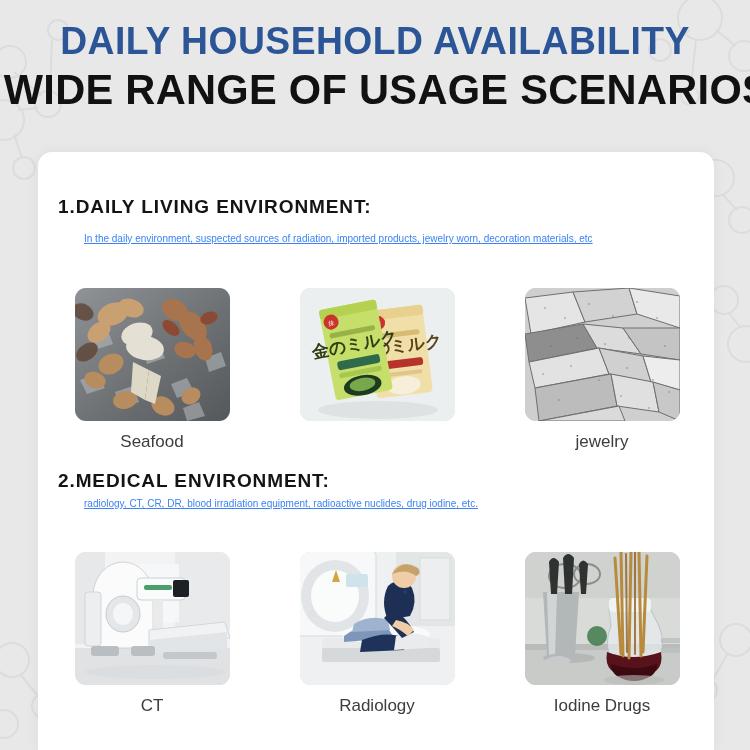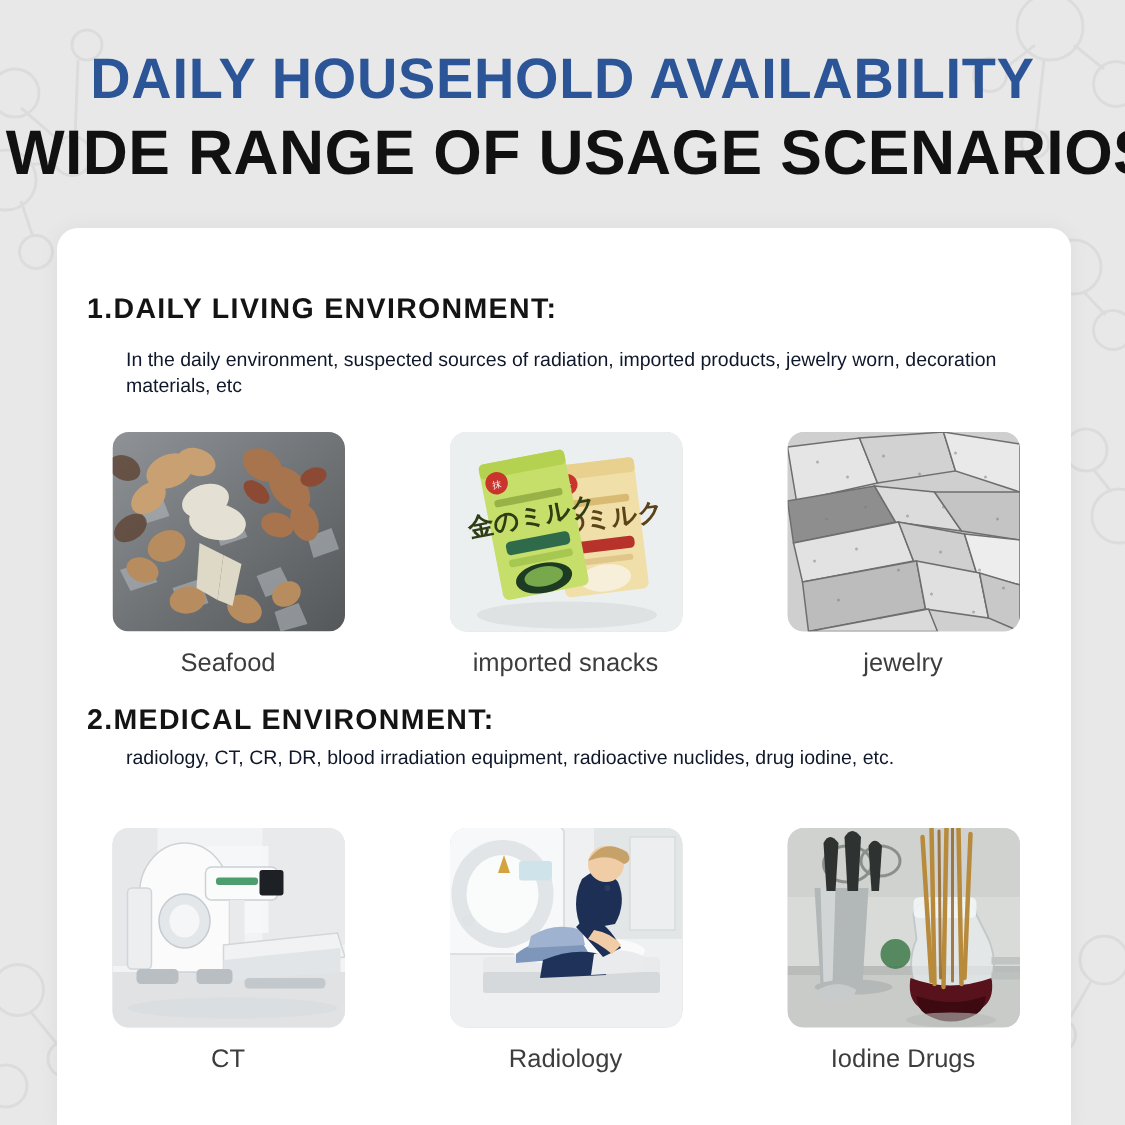--- a/index.html
+++ b/index.html
@@ -25,21 +25,21 @@
   }
 
   
   #header {
     position: absolute;
     top: 0; left: 0;
     width: 750px;
     height: 150px;
     z-index: 2;
     text-align: center;
-    padding-top: 34px;
+    padding-top: 22px;
   }
 
   #title-line1 {
     font-family: "Liberation Sans Narrow", "Liberation Sans", sans-serif;
     font-size: 38px;
     font-weight: 700;
     letter-spacing: 0.5px;
     color: #2b5596;
     line-height: 1.05;
     white-space: nowrap;
@@ -78,24 +78,25 @@
   .section-heading {
     font-family: "Liberation Sans", sans-serif;
     font-size: 19px;
     font-weight: 700;
     color: #141414;
     letter-spacing: 0.9px;
     white-space: nowrap;
   }
 
   .section-body {
-    font-size: 13px;
-    color: #0f172a;
+    font-size: 10px;
+    color: #3b82f6;
     line-height: 1.30;
     font-weight: 400;
+    text-decoration: underline;
   }
 
   #sec1-heading { position: absolute; left: 20px;  top: 44px; }
   #sec1-body    { position: absolute; left: 46px;  top: 80px;  width: 612px; }
 
   #sec2-heading { position: absolute; left: 20px;  top: 318px; }
   #sec2-body    { position: absolute; left: 46px;  top: 345px; width: 600px; }
 
   
   .img-row {
@@ -271,21 +272,20 @@
               <text x="38" y="33" font-size="6" fill="#fff" text-anchor="middle" font-family="sans-serif">抹</text>
               <rect x="34" y="41" width="46" height="5" rx="2" fill="#7f9a35" opacity="0.65"></rect>
               <text x="57" y="62" font-size="17" fill="#2e3d12" text-anchor="middle" font-family="sans-serif" font-weight="bold">金のミルク</text>
               <rect x="36" y="70" width="43" height="9" rx="3" fill="#2f6b4a"></rect>
               <rect x="36" y="82" width="43" height="5" rx="2" fill="#9ec04a" opacity="0.8"></rect>
               <ellipse cx="57" cy="98" rx="19" ry="10" fill="#1d3a22"></ellipse>
               <ellipse cx="57" cy="97" rx="13" ry="6.5" fill="#77a84c"></ellipse>
             </g>
           </svg>
         </div>
-        <div class="caption">imported snacks</div>
       </div>
 
       <div class="img-cell">
         <div class="thumb">
           <svg viewBox="0 0 155 133" preserveAspectRatio="xMidYMid slice">
             <rect width="155" height="133" fill="#cfcfcf"></rect>
             <g stroke="#6e6e6e" stroke-width="1">
               <polygon points="0,10 48,4 60,34 6,46" fill="#e5e5e5"></polygon>
               <polygon points="48,4 104,0 112,26 60,34" fill="#d2d2d2"></polygon>
               <polygon points="104,0 155,8 155,40 112,26" fill="#e9e9e9"></polygon>

